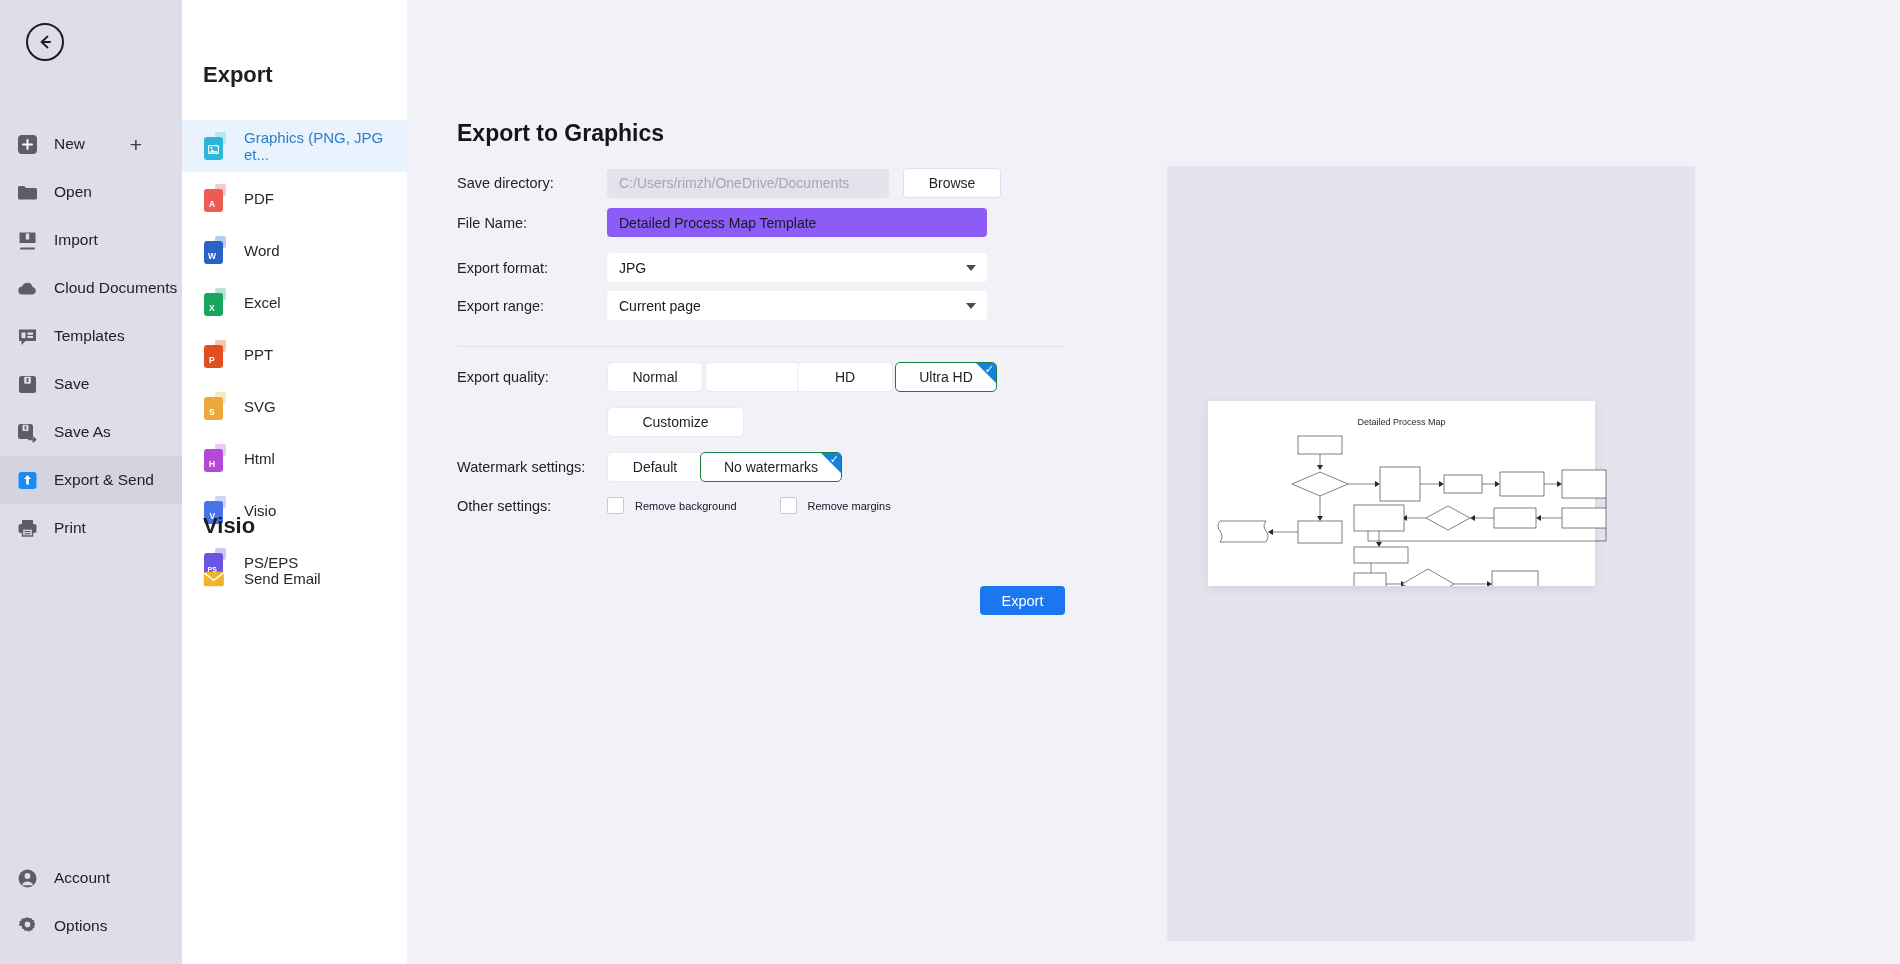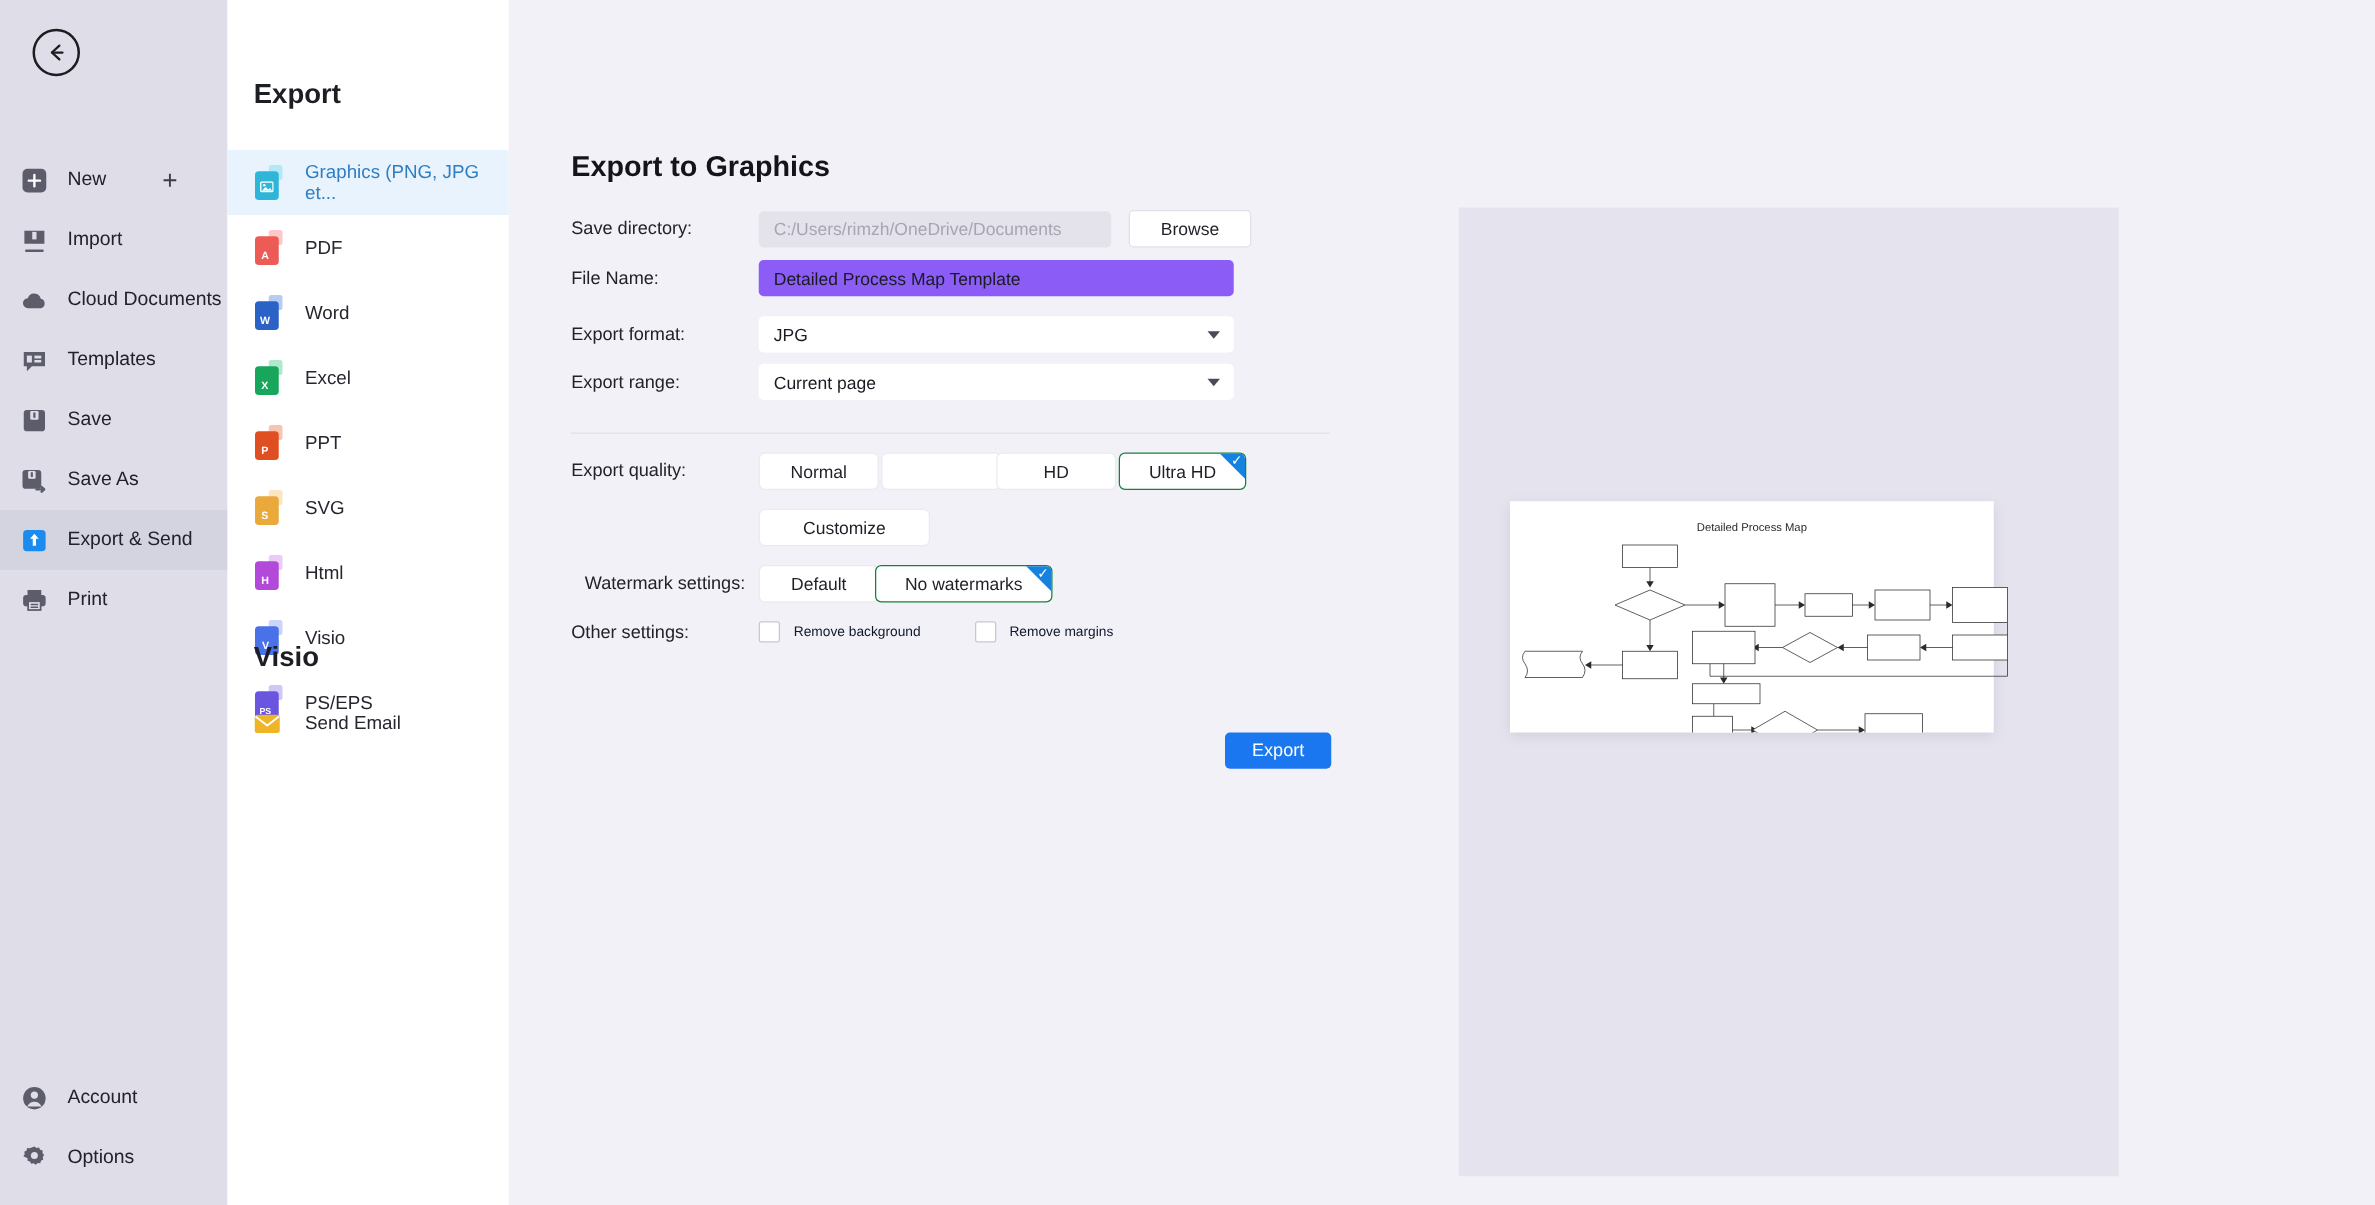--- a/index.html
+++ b/index.html
@@ -285,20 +285,28 @@
           <svg width="23" height="23" viewBox="0 0 23 23">
             <rect x="2" y="2" width="19" height="19" rx="4" fill="#5c5c6b"></rect>
             <line x1="11.5" y1="7" x2="11.5" y2="16" stroke="#fff" stroke-width="1.9" stroke-linecap="round"></line>
             <line x1="7" y1="11.5" x2="16" y2="11.5" stroke="#fff" stroke-width="1.9" stroke-linecap="round"></line>
           </svg>
         </span>
         <span>New</span>
         <span class="rail-plus">+</span>
       </div>
 
+      <div class="rail-item">
+        <span class="rail-ico">
+          <svg width="23" height="23" viewBox="0 0 23 23">
+            <path d="M2 6.5a1.6 1.6 0 0 1 1.6-1.6h4.6l1.9 2h9.3A1.6 1.6 0 0 1 21 8.5v8.5a1.6 1.6 0 0 1-1.6 1.6H3.6A1.6 1.6 0 0 1 2 17z" fill="#5c5c6b"></path>
+          </svg>
+        </span>
+        <span>Open</span>
+      </div>
 
       <div class="rail-item">
         <span class="rail-ico">
           <svg width="23" height="23" viewBox="0 0 23 23">
             <path d="M3.5 3.5h16v10.5h-16z" fill="#5c5c6b"></path>
             <path d="M11.5 14 L7.5 10 h8z" fill="#5c5c6b"></path>
             <line x1="5" y1="19.5" x2="18" y2="19.5" stroke="#5c5c6b" stroke-width="2" stroke-linecap="round"></line>
             <rect x="9.8" y="4.5" width="3.4" height="6" fill="#dedde8"></rect>
           </svg>
         </span>
@@ -550,21 +558,21 @@
       </div>
     </div>
 
     <div class="row" style="top:407px;">
       <span class="row-label"></span>
       <div class="chipbtn" style="width:137px;">
         <span>Customize</span>
       </div>
     </div>
 
-    <div class="row" style="top:452px;text-align:center;">
+    <div class="row" style="top:452px;">
       <span class="row-label">Watermark settings:</span>
       <div class="chipbtn">
         <span>Default</span>
       </div>
       <div class="chipbtn sel-on" style="width:142px;margin-left:-3px;">
         <span>No watermarks</span>
         <span class="corner"></span>
         <span class="ck">✓</span>
       </div>
     </div>

